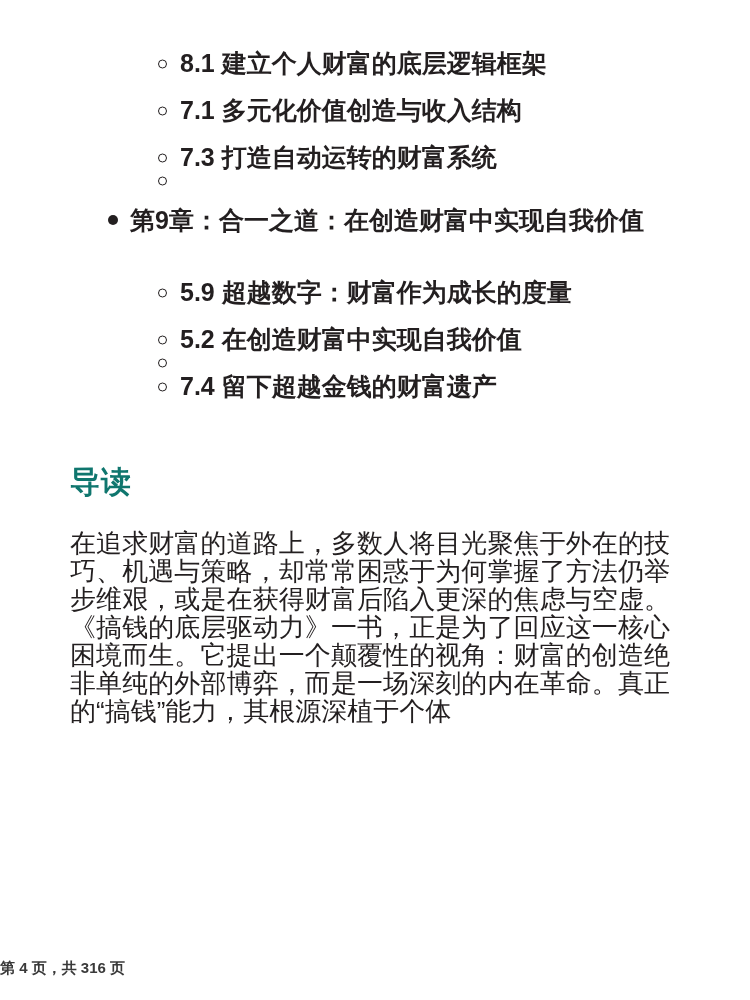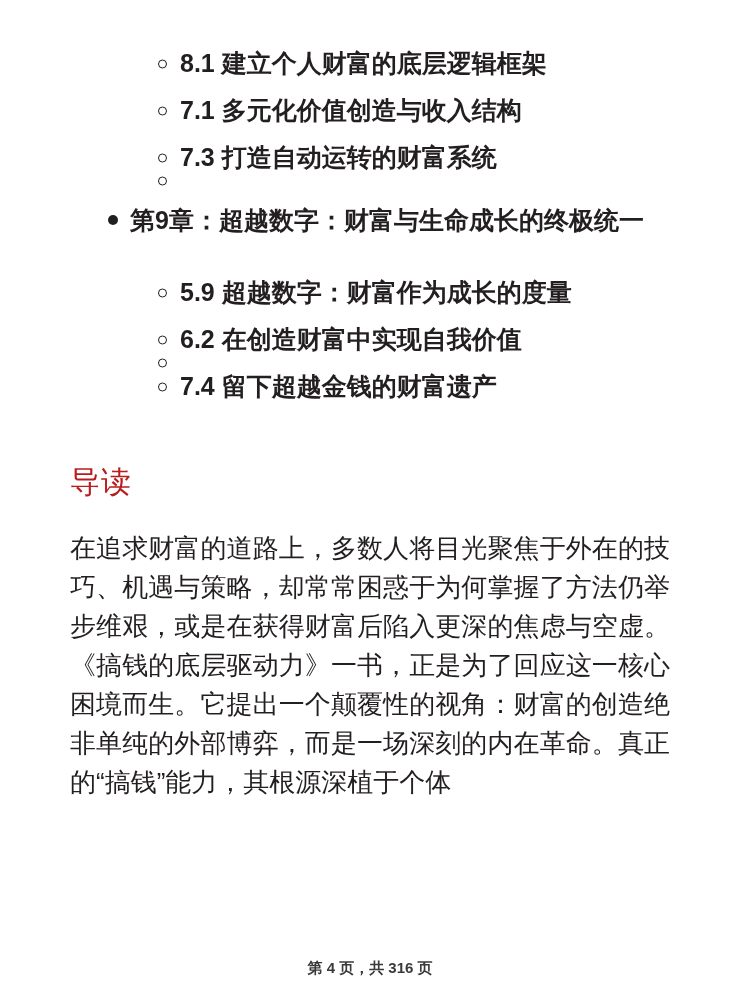--- a/index.html
+++ b/index.html
@@ -69,45 +69,44 @@
     height: 10px;
     background: #231f20;
     border-radius: 50%;
   }
 
   .gap-after-chapter { height: 14px; }
 
   
   .section-heading {
     font-size: 30px;
-    font-weight: 400;
-    color: #b91c1c;
+    font-weight: 700;
+    color: #0f766e;
     margin-top: 52px;
     margin-bottom: 22px;
     letter-spacing: 1px;
   }
 
   
   .body-paragraph {
     font-size: 26px;
-    line-height: 39px;
+    line-height: 28px;
     font-weight: 500;
     color: #231f20;
     text-align: justify;
     text-justify: inter-ideograph;
     letter-spacing: 0px;
   }
 
   
   .page-footer {
     position: absolute;
     left: 0;
     right: 0;
     bottom: 22px;
-    text-align: center;
     font-size: 15px;
     font-weight: 700;
     color: #3a3a3a;
   }
 </style>
 </head>
 <body>
 
 <div class="page">
 
@@ -124,33 +123,33 @@
       <span class="bullet"></span>
       <span>7.3 打造自动运转的财富系统</span>
     </li>
     <li class="toc-sub-item">
       <span class="bullet"></span>
     </li>
   </ul>
 
   <div class="toc-chapter">
     <span class="bullet-filled"></span>
-    <span>第9章：超越数字：财富与生命成长的终极统一</span>
+    <span>第9章：合一之道：在创造财富中实现自我价值</span>
   </div>
 
   <div class="gap-after-chapter"></div>
 
   <ul class="toc-sub-list">
     <li class="toc-sub-item">
       <span class="bullet"></span>
       <span>5.9 超越数字：财富作为成长的度量</span>
     </li>
     <li class="toc-sub-item">
       <span class="bullet"></span>
-      <span>6.2 在创造财富中实现自我价值</span>
+      <span>5.2 在创造财富中实现自我价值</span>
     </li>
     <li class="toc-sub-item">
       <span class="bullet"></span>
     </li>
     <li class="toc-sub-item">
       <span class="bullet"></span>
       <span>7.4 留下超越金钱的财富遗产</span>
     </li>
   </ul>
 

